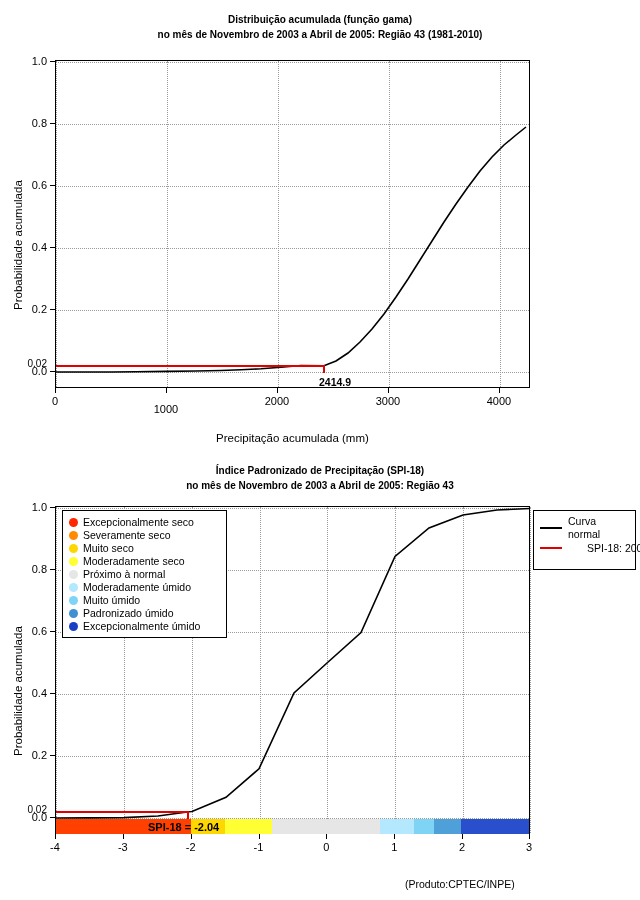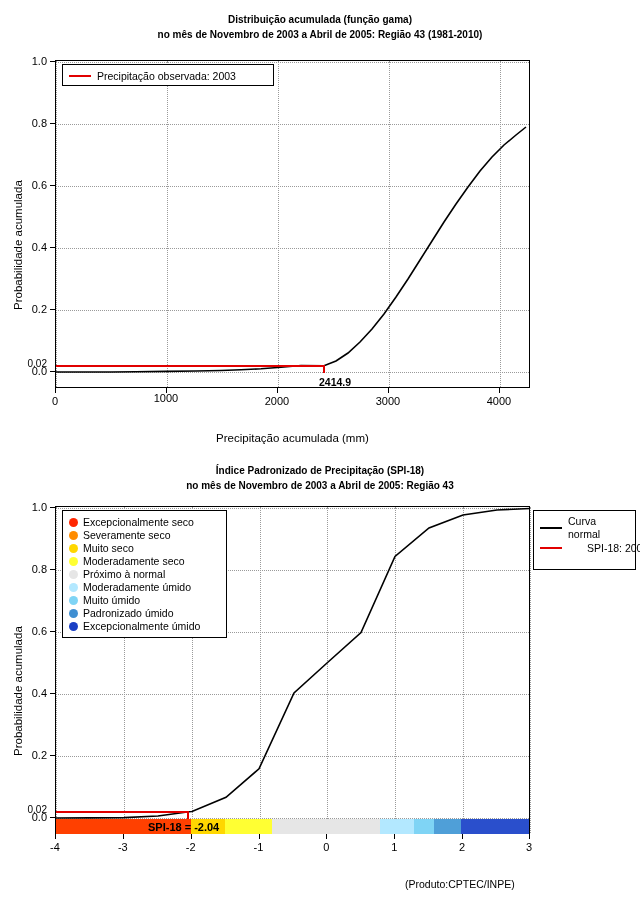--- a/index.html
+++ b/index.html
@@ -69,21 +69,21 @@
     <div class="redline" style="left:267px;top:304px;width:2px;height:8px;"></div>
   </div>
 
   <div class="tickmark-x" style="left:55px;top:388px;height:5px;"></div>
   <div class="tickmark-x" style="left:166px;top:388px;height:5px;"></div>
   <div class="tickmark-x" style="left:277px;top:388px;height:5px;"></div>
   <div class="tickmark-x" style="left:388px;top:388px;height:5px;"></div>
   <div class="tickmark-x" style="left:499px;top:388px;height:5px;"></div>
 
   <div class="tick-x" style="left:35px;top:395px;width:40px;">0</div>
-  <div class="tick-x" style="left:146px;top:392px;width:40px;">1000</div>
+  <div class="tick-x" style="left:146px;top:403px;width:40px;">1000</div>
   <div class="tick-x" style="left:257px;top:395px;width:40px;">2000</div>
   <div class="tick-x" style="left:368px;top:395px;width:40px;">3000</div>
   <div class="tick-x" style="left:479px;top:395px;width:40px;">4000</div>
 
   <div class="tickmark-y" style="left:50px;top:371px;width:5px;"></div>
   <div class="tickmark-y" style="left:50px;top:309px;width:5px;"></div>
   <div class="tickmark-y" style="left:50px;top:247px;width:5px;"></div>
   <div class="tickmark-y" style="left:50px;top:185px;width:5px;"></div>
   <div class="tickmark-y" style="left:50px;top:123px;width:5px;"></div>
   <div class="tickmark-y" style="left:50px;top:61px;width:5px;"></div>
@@ -94,25 +94,20 @@
   <div class="tick-y" style="left:5px;top:179px;width:42px;">0.6</div>
   <div class="tick-y" style="left:5px;top:117px;width:42px;">0.8</div>
   <div class="tick-y" style="left:5px;top:55px;width:42px;">1.0</div>
   <div class="tick-y" style="left:5px;top:358px;width:42px;font-size:10px;">0.02</div>
 
   <div class="annot-b" style="left:303px;top:376px;margin-left:16px;">2414.9</div>
 
   <div class="ylabel" style="left:12px;top:310px;">Probabilidade acumulada</div>
   <div class="axis-label" style="left:55px;top:432px;width:475px;">Precipitação acumulada (mm)</div>
 
-  <div class="legendbox" style="left:62px;top:64px;width:212px;height:22px;padding:4px 6px;">
-    <div class="leg-item">
-      <span class="leg-line"></span><span class="leg-text">Precipitação observada: 2003</span>
-    </div>
-  </div>
 
   <div class="title" style="left:0;top:463px;">Índice Padronizado de Precipitação (SPI-18)</div>
   <div class="title" style="left:0;top:478px;">no mês de Novembro de 2003 a Abril de 2005: Região 43</div>
 
   <div class="plot" id="plot2" style="left:55px;top:506px;width:475px;height:328px;">
 
     <div class="grid-v" style="left:0px;top:0;height:100%;"></div>
     <div class="grid-v" style="left:67.8px;top:0;height:100%;"></div>
     <div class="grid-v" style="left:135.7px;top:0;height:100%;"></div>
     <div class="grid-v" style="left:203.5px;top:0;height:100%;"></div>

